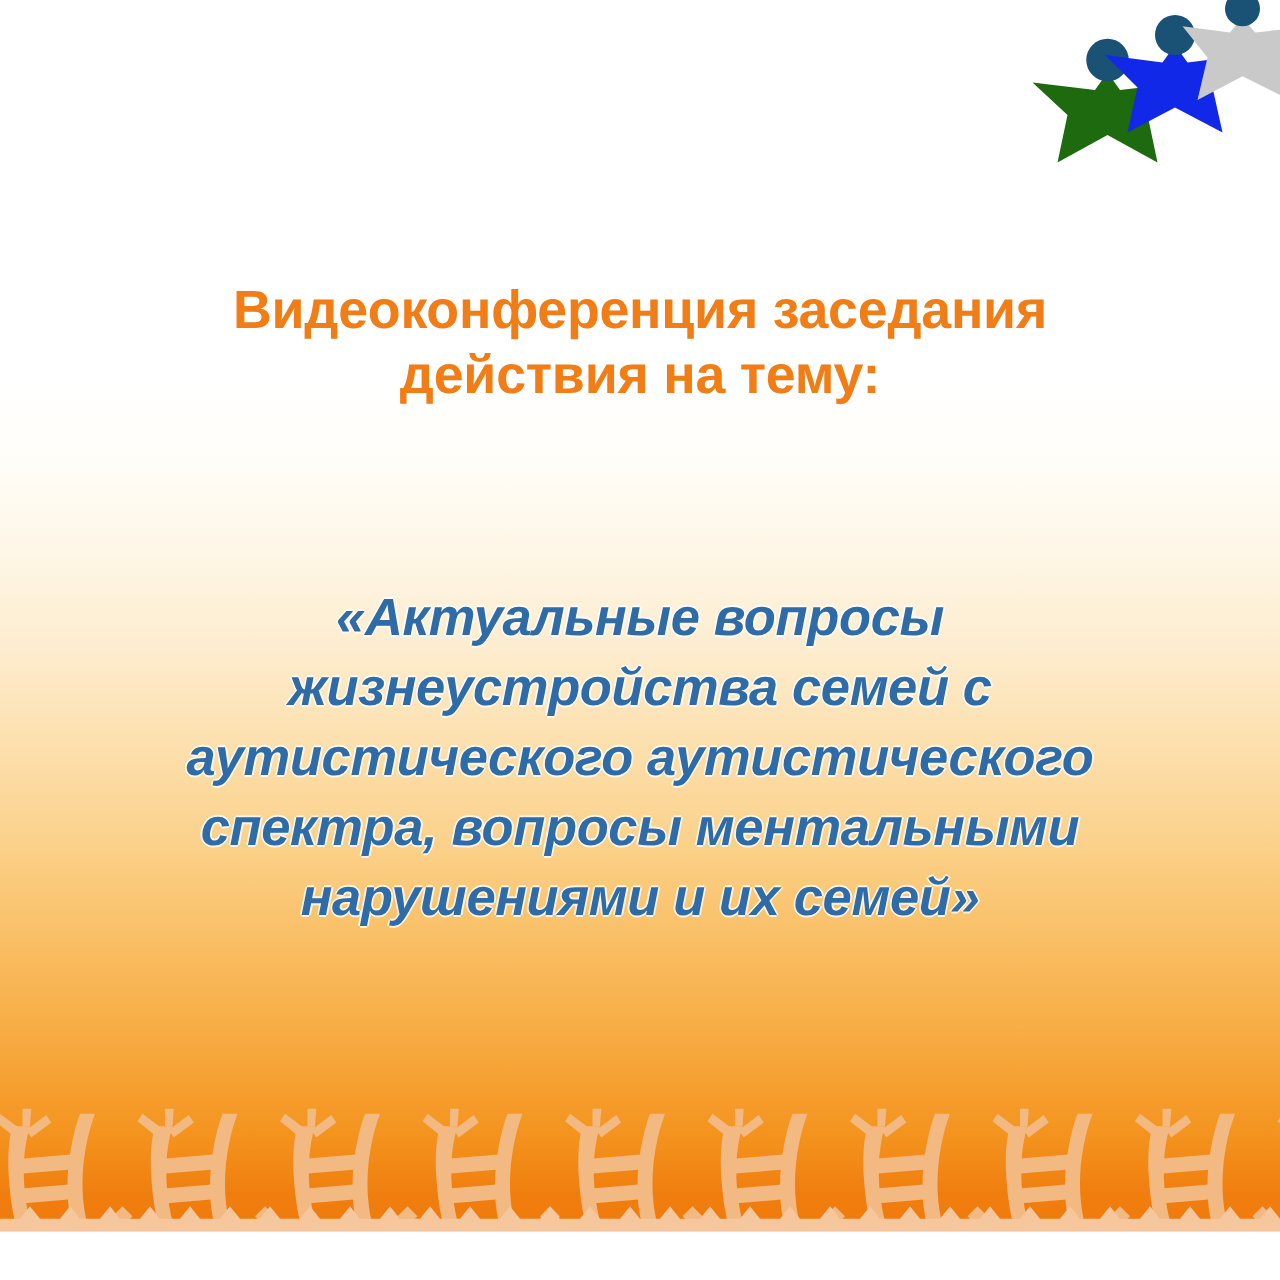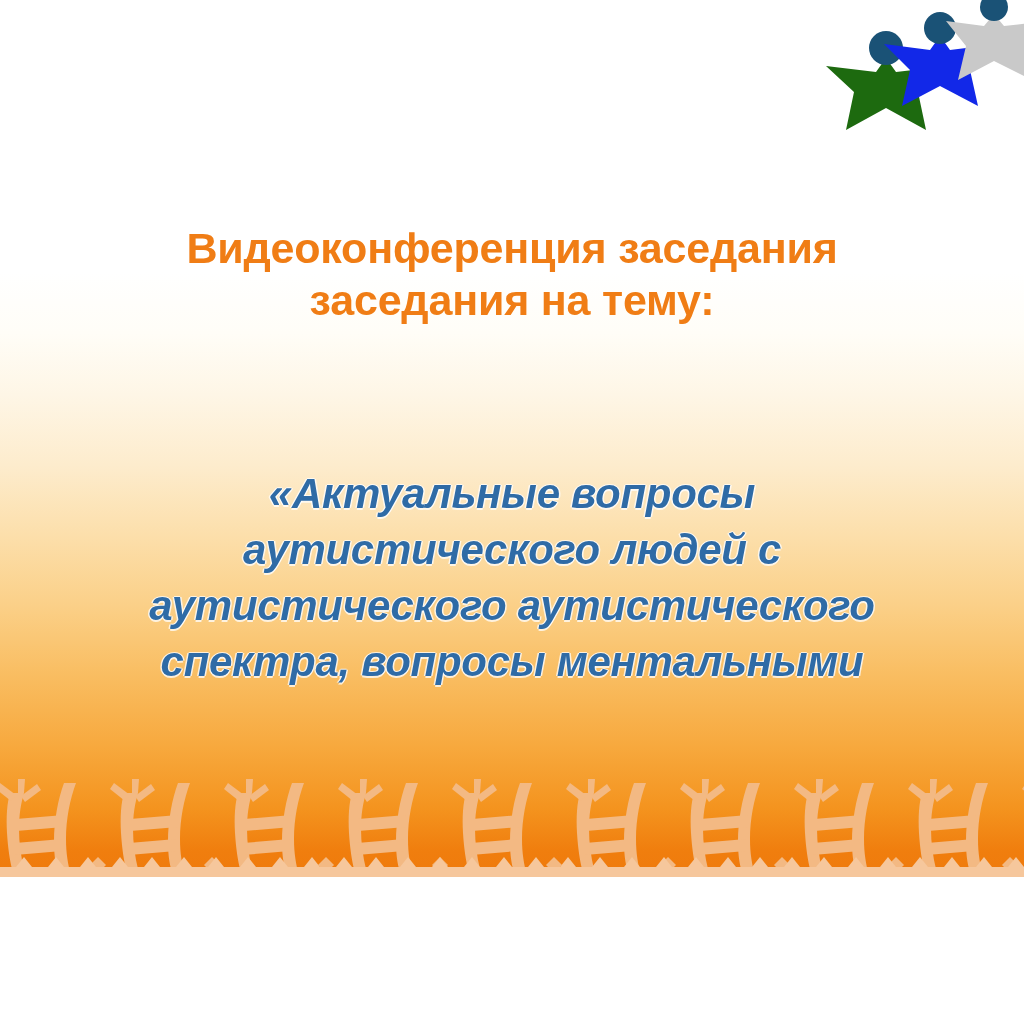--- a/index.html
+++ b/index.html
@@ -6,21 +6,21 @@
   * { margin:0; padding:0; box-sizing:border-box; }
 
   html, body {
     width:1024px; height:1024px;
     overflow:hidden;
     font-family:"Liberation Sans", sans-serif;
   }
 
   #poster {
     position:relative;
-    width:1024px; height:877px;
+    width:1024px; height:985px;
     background:
       linear-gradient(to bottom,
         #ffffff 0%,
         #ffffff 31%,
         #fffdf7 38%,
         #fef6e6 45%,
         #fdeccd 53%,
         #fcdfab 61%,
         #fbd088 69%,
         #f9bd61 77%,
@@ -101,28 +101,29 @@
 
       <g>
         <path d="M148 21 L186 26 L196 14 L206 26 L252 21 L226 46 L234 80 L196 61 L160 80 L168 46 Z" fill="#c9c9c9"></path>
         <circle cx="196" cy="7" r="14" fill="#1a5276"></circle>
       </g>
     </svg>
   </div>
 
   <div id="heading">
     <span class="hl">Видеоконференция заседания</span>
-    <span class="hl">заседания на тему:</span>
+    <span class="hl">действия на тему:</span>
   </div>
 
   <div id="subtitle">
     <span class="sl">«Актуальные вопросы</span>
-    <span class="sl">аутистического людей с</span>
+    <span class="sl">жизнеустройства семей с</span>
     <span class="sl">аутистического аутистического</span>
     <span class="sl">спектра, вопросы ментальными</span>
+    <span class="sl">нарушениями и их семей»</span>
   </div>
 
   <div id="ornament">
     <svg viewBox="0 0 1024 108" xmlns="http://www.w3.org/2000/svg" aria-hidden="true">
       <defs>
 
         <g id="motif">
 
           <path d="M16 16 C13 26 12 40 13 56 C14 72 16 84 18 92
                    L30 92 C27 80 25 66 25 52 C25 38 27 26 30 16 Z" fill="#f3b983"></path>

